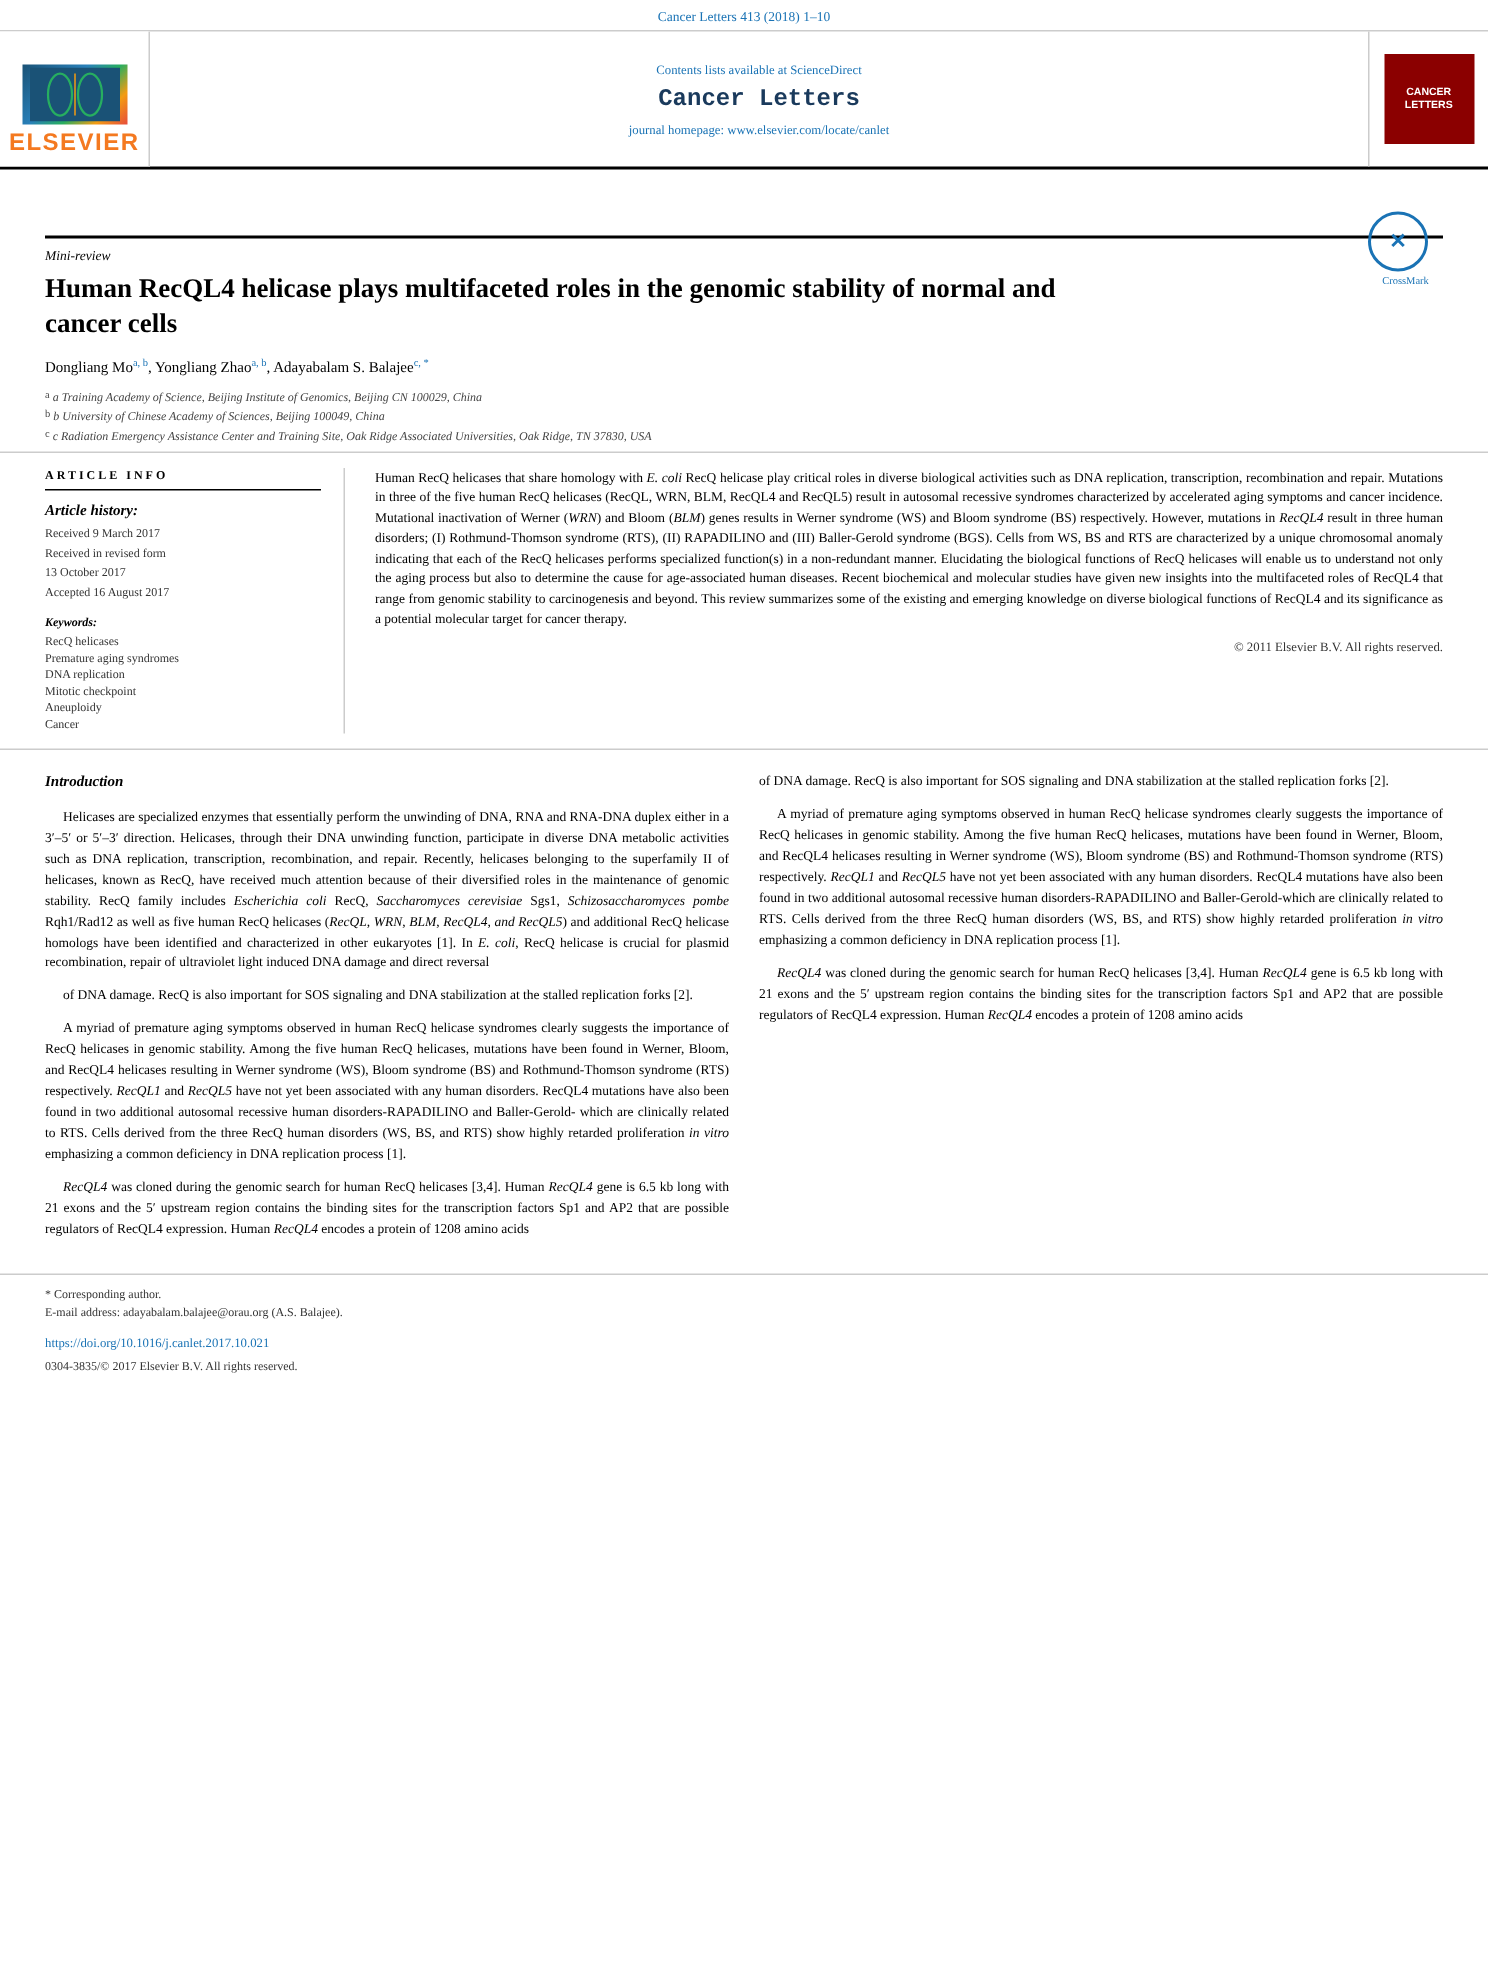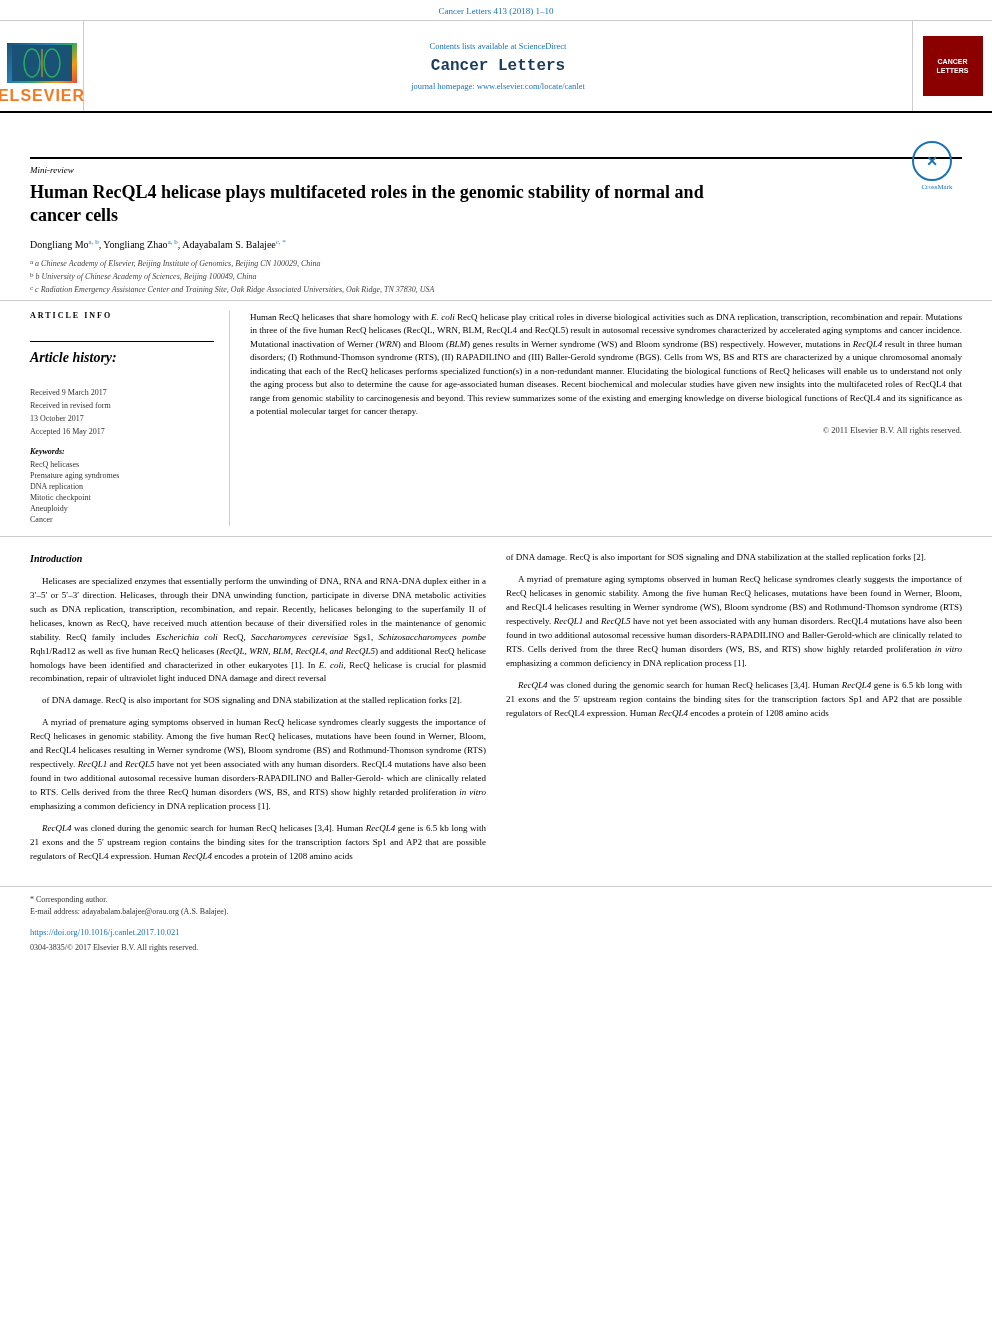--- a/index.html
+++ b/index.html
@@ -18,21 +18,21 @@
       color: #1a73b5;
       border-bottom: 1px solid #ccc;
     }
     .header-section {
       display: flex;
       align-items: stretch;
       border-bottom: 2px solid #000;
       padding: 0;
     }
     .elsevier-logo {
-      width: 84px;
+      width: 100px;
       min-height: 90px;
       background: #fff;
       display: flex;
       flex-direction: column;
       justify-content: flex-end;
       align-items: center;
       padding: 6px 8px;
       border-right: 1px solid #ccc;
     }
     .elsevier-wordmark {
@@ -187,29 +187,29 @@
     .col-right {
       flex: 1;
     }
     .section-header {
       font-size: 8px;
       font-weight: bold;
       letter-spacing: 2px;
       text-transform: uppercase;
       color: #000;
       border-bottom: 1px solid #000;
-      padding-bottom: 21px;
+      padding-bottom: 5px;
       margin-bottom: 8px;
     }
     .article-history-label {
-      font-size: 14px;
-      font-style: italic;
-      font-weight: bold;
-      color: #000;
-      margin-bottom: 21px;
+      font-size: 10px;
+      font-style: italic;
+      font-weight: bold;
+      color: #000;
+      margin-bottom: 4px;
     }
     .history-item {
       font-size: 8px;
       color: #333;
       margin-bottom: 2px;
       line-height: 1.4;
     }
     .keywords-label {
       font-size: 8px;
       font-style: italic;
@@ -338,41 +338,41 @@
 
   <div class="authors">
     <span>Dongliang Mo</span><span class="author-sup">a, b</span>,
     <span>Yongliang Zhao</span><span class="author-sup">a, b</span>,
     <span>Adayabalam S. Balajee</span><span class="author-sup">c, *</span>
   </div>
 
   <div class="affiliations">
     <div class="aff-line">
       <span class="aff-sup">a</span>
-      <span>a Chinese Academy of Elsevier, Beijing Institute of Genomics, Beijing CN 100029, China</span>
+      <span>a Training Academy of Science, Beijing Institute of Genomics, Beijing CN 100029, China</span>
     </div>
     <div class="aff-line">
       <span class="aff-sup">b</span>
       <span>b University of Chinese Academy of Sciences, Beijing 100049, China</span>
     </div>
     <div class="aff-line">
       <span class="aff-sup">c</span>
       <span>c Radiation Emergency Assistance Center and Training Site, Oak Ridge Associated Universities, Oak Ridge, TN 37830, USA</span>
     </div>
   </div>
 </div>
 
 <div class="two-col">
   <div class="col-left">
     <div class="section-header">ARTICLE INFO</div>
     <div class="article-history-label">Article history:</div>
     <div class="history-item">Received 9 March 2017</div>
     <div class="history-item">Received in revised form</div>
     <div class="history-item">13 October 2017</div>
-    <div class="history-item">Accepted 16 May 2017</div>
+    <div class="history-item">Accepted 16 August 2017</div>
 
     <div class="keywords-label">Keywords:</div>
     <div class="keyword-item">RecQ helicases</div>
     <div class="keyword-item">Premature aging syndromes</div>
     <div class="keyword-item">DNA replication</div>
     <div class="keyword-item">Mitotic checkpoint</div>
     <div class="keyword-item">Aneuploidy</div>
     <div class="keyword-item">Cancer</div>
   </div>
   <div class="col-right">

